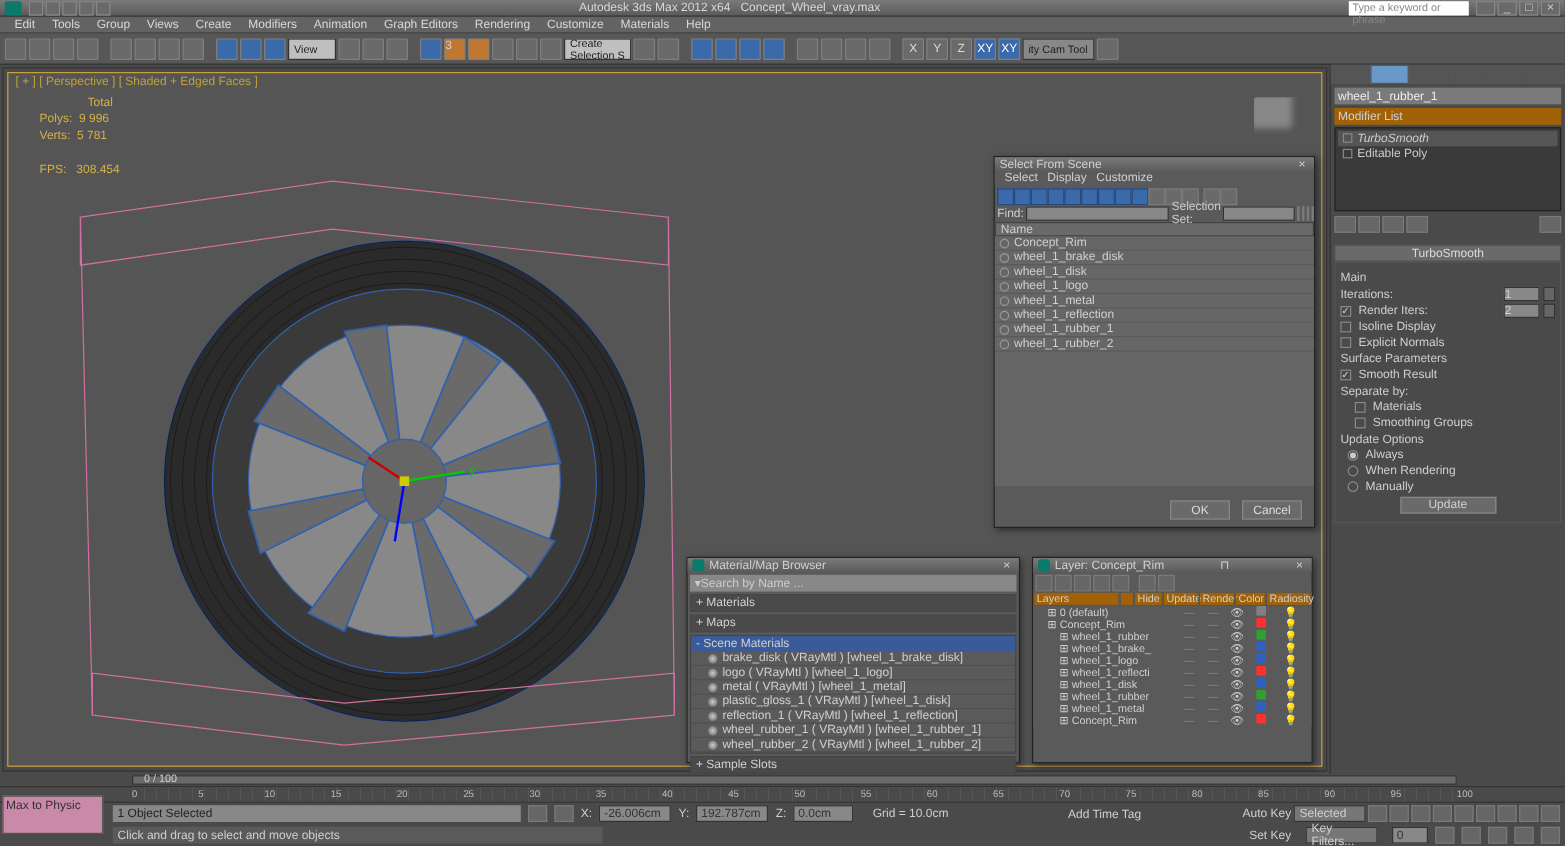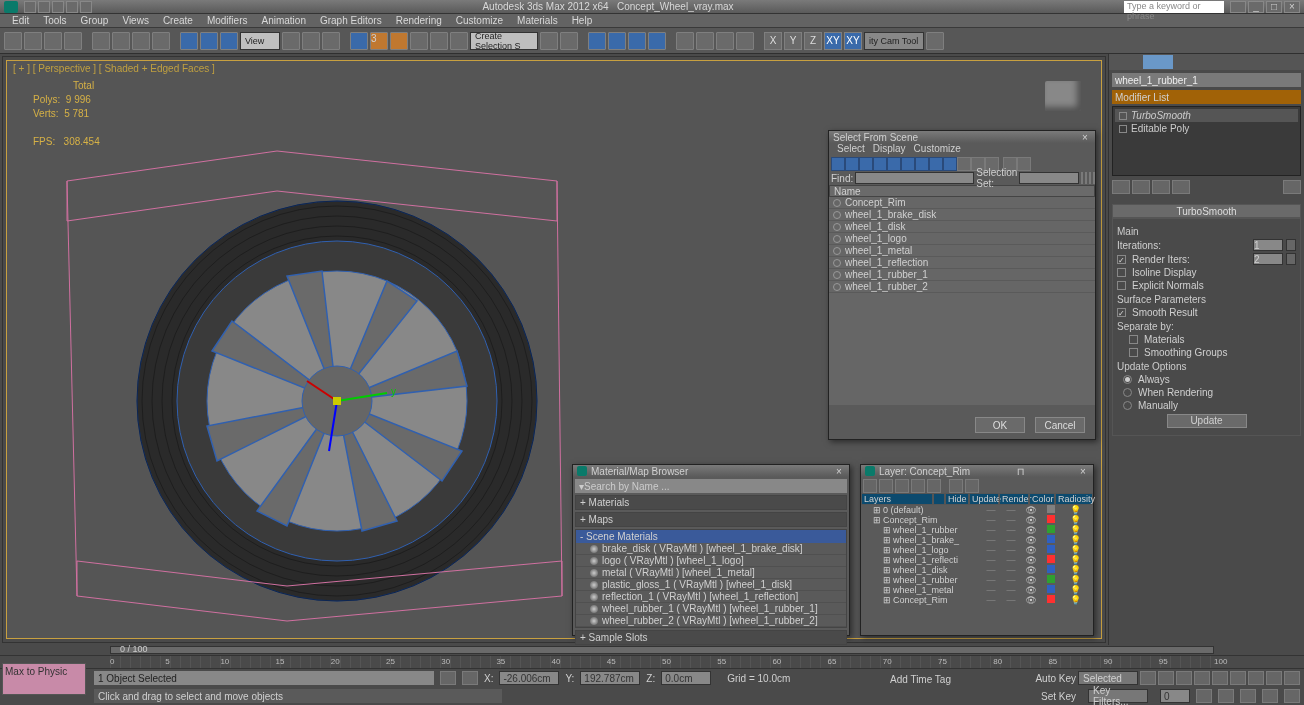--- a/index.html
+++ b/index.html
@@ -105,21 +105,21 @@
   #dlg-mat .mat-sec { margin:2px; background:#5a5a5a; border:1px solid #444;}
   #dlg-mat .mat-sec-h { height:13px; background:#4a4a4a; font-size:10px; padding:0 4px; display:flex; align-items:center;}
   #dlg-mat .mat-sec-h.sel { background:#3a5a9a;}
   #dlg-mat .mat-item { height:12px; font-size:10px; padding:0 14px; display:flex; align-items:center; border-bottom:1px solid #505050;}
   #dlg-mat .mat-item .ball { width:8px;height:8px;border-radius:50%;background:radial-gradient(#ccc,#555);margin-right:4px;}
 
   
   #dlg-layer { top:464px; left:860px; width:234px; height:172px;}
   #dlg-layer .ly-toolbar { height:16px; display:flex; gap:2px; padding:2px;}
   #dlg-layer .ly-toolbar span { width:14px; height:14px; background:#666; border:1px solid #7a7a7a;}
-  #dlg-layer .ly-head { height:12px; display:flex; background:#0c4a6e; font-size:9px;}
+  #dlg-layer .ly-head { height:12px; display:flex; background:#a16207; font-size:9px;}
   #dlg-layer .ly-head span { border:1px solid #555; padding:0 2px;}
   #dlg-layer .ly-list { background:#5a5a5a;}
   #dlg-layer .ly-row { height:10px; display:flex; align-items:center; font-size:9px; padding:0 2px;}
   #dlg-layer .ly-row .name { flex:1; padding-left:10px;}
   #dlg-layer .ly-row .cell { width:20px; text-align:center;}
   #dlg-layer .ly-row .dash { color:#888;}
   #dlg-layer .sw { width:8px; height:8px; display:inline-block;}
 
   
   .bottom { position:absolute; left:0; right:0; bottom:0; height:60px; background:#4a4a4a;}
@@ -193,21 +193,21 @@
   <div class="tb-btn"></div>
   <div class="tb-btn"></div>
   <div class="tb-btn"></div>
   <div class="tb-sep"></div>
   <div class="tb-btn blue"></div>
   <div class="tb-btn orange">3</div>
   <div class="tb-btn orange"></div>
   <div class="tb-btn"></div>
   <div class="tb-btn"></div>
   <div class="tb-btn"></div>
-  <div class="tb-drop" style="width:68px">Create Selection S</div>
+  <div class="tb-drop" style="width:56px">Create Selection S</div>
   <div class="tb-btn"></div>
   <div class="tb-btn"></div>
   <div class="tb-sep"></div>
   <div class="tb-btn blue"></div>
   <div class="tb-btn blue"></div>
   <div class="tb-btn blue"></div>
   <div class="tb-btn blue"></div>
   <div class="tb-sep"></div>
   <div class="tb-btn"></div>
   <div class="tb-btn"></div>

